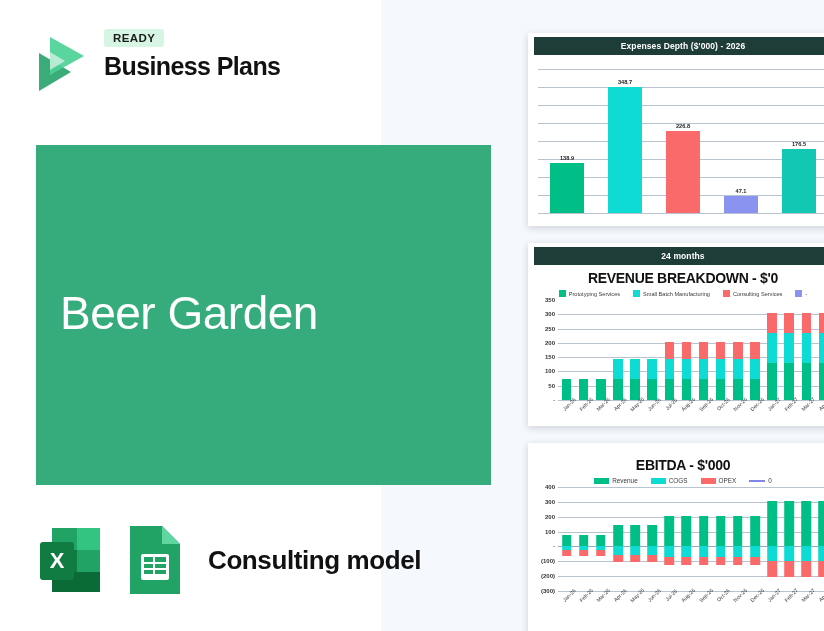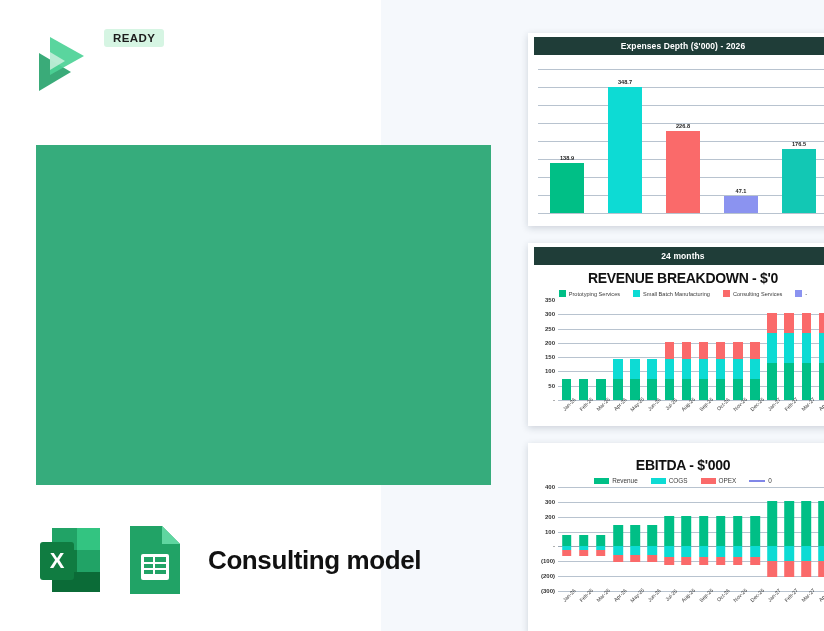--- a/index.html
+++ b/index.html
@@ -134,24 +134,26 @@
   <div class="logo-wrap">
     <div class="logo-mark">
       <svg width="68" height="68" viewBox="0 0 68 68">
         <path d="M15 23 L15 61 L47 42 Z" fill="#3aab79"></path>
         <path d="M26 7 L26 45 L60 26 Z" fill="#4cd196" opacity="0.92"></path>
         <path d="M26 22 L26 40 L41 31 Z" fill="#d9f3e6" opacity="0.75"></path>
       </svg>
     </div>
     <div class="logo-text">
       <span class="ready-badge">READY</span>
+      <div class="bp-title">Business Plans</div>
     </div>
   </div>
 
   <div class="title-block"></div>
+  <div class="project-name">Beer Garden</div>
 
   <div class="files-row">
     <div class="xls-icon">
       <svg width="76" height="76" viewBox="0 0 76 76">
         <rect x="20" y="6" width="25" height="22" fill="#21a366"></rect>
         <rect x="45" y="6" width="23" height="22" fill="#33c481"></rect>
         <rect x="20" y="28" width="25" height="22" fill="#107c41"></rect>
         <rect x="45" y="28" width="23" height="22" fill="#21a366"></rect>
         <rect x="20" y="50" width="48" height="20" fill="#0b6b37"></rect>
         <rect x="8" y="20" width="34" height="38" rx="3" fill="#107c41"></rect>

